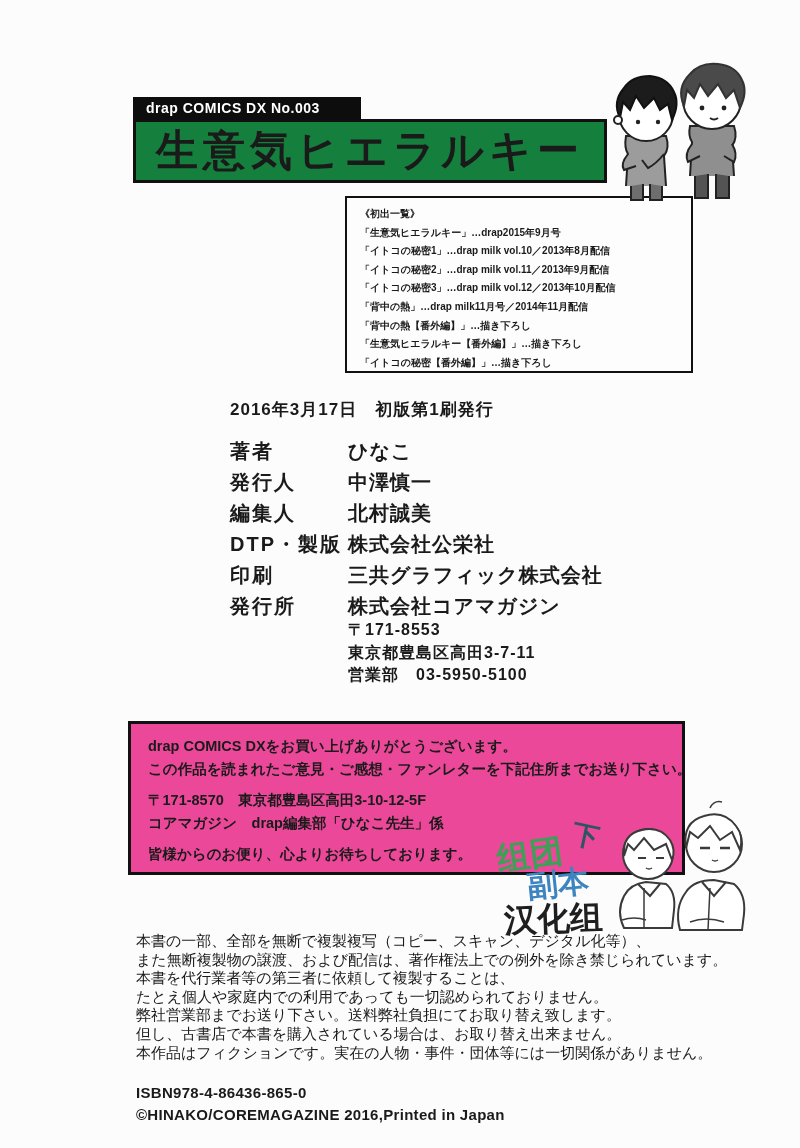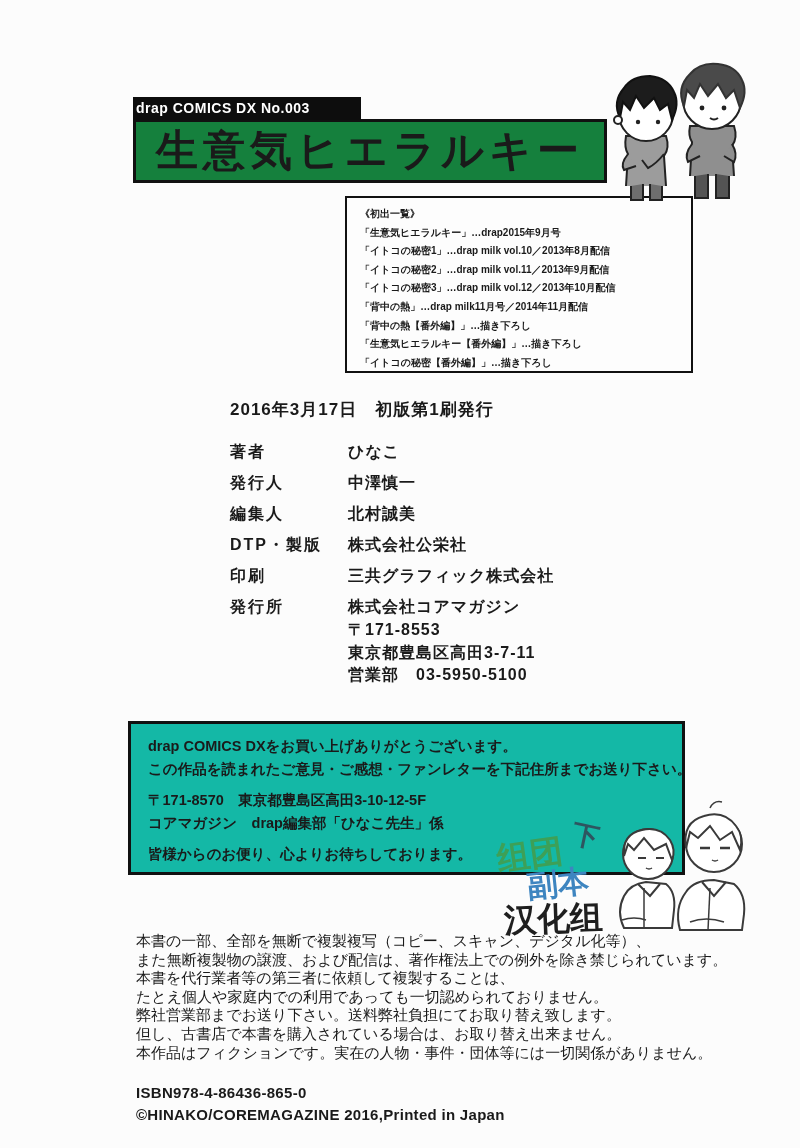--- a/index.html
+++ b/index.html
@@ -9,21 +9,21 @@
     position: relative;
     width: 800px; height: 1148px;
     background: #fcfcfc;
     overflow: hidden;
   }
   
   .series-bar {
     position:absolute; left:133px; top:97px; width:228px; height:23px;
     background:#0d0d0d; color:#fff;
     font-size:14px; font-weight:bold; letter-spacing:0.5px;
-    line-height:23px; padding-left:3px; z-index:3;
+    line-height:23px; padding-left:13px; z-index:3;
   }
   .title-box {
     position:absolute; left:133px; top:119px; width:474px; height:64px;
     border:3px solid #111; background:#15803d; z-index:2;
     display:flex; align-items:center; padding-left:20px;
   }
   .title-box .title {
     font-size:42px; font-weight:800; letter-spacing:5px; white-space:nowrap;
     transform: scaleY(1.02);
   }
@@ -38,28 +38,28 @@
   }
   
   .edition-line {
     position:absolute; left:230px; top:398px;
     font-size:17px; font-weight:600; letter-spacing:1px; white-space:nowrap;
   }
   
   .credits {
     position:absolute; left:230px; top:443px; width:420px;
   }
-  .credit-row { display:flex; margin-bottom:14px; font-size:16px; font-weight:600; line-height:17px; }
+  .credit-row { display:flex; margin-bottom:14px; font-size:20px; font-weight:600; line-height:17px; }
   .credit-label { width:118px; flex:0 0 118px; letter-spacing:2px; }
   .credit-value { letter-spacing:1px; white-space:nowrap; }
   .credit-extra { margin-left:118px; font-size:16px; font-weight:600; line-height:22.5px; letter-spacing:1px; white-space:nowrap; }
   
   .message-box {
     position:absolute; left:128px; top:721px; width:557px; height:154px;
-    border:3px solid #111; background:#14b8a6;
+    border:3px solid #111; background:#ec4899;
     padding:11px 0 0 17px; z-index:1;
   }
   .message-box .m-line { font-size:14.5px; font-weight:700; line-height:22.5px; white-space:nowrap; }
   .message-box .gap { height:9px; }
   
   .watermark span { position:absolute; font-weight:800; white-space:nowrap; z-index:4;
     font-family:"DejaVu Sans","Liberation Sans",sans-serif; }
   .wm-1 { left:497px; top:833px; font-size:33px; transform:rotate(-8deg); }
   .wm-2 { left:572px; top:818px; font-size:27px; transform:rotate(12deg); }
   .wm-3 { left:527px; top:863px; font-size:31px; transform:rotate(-6deg); }

